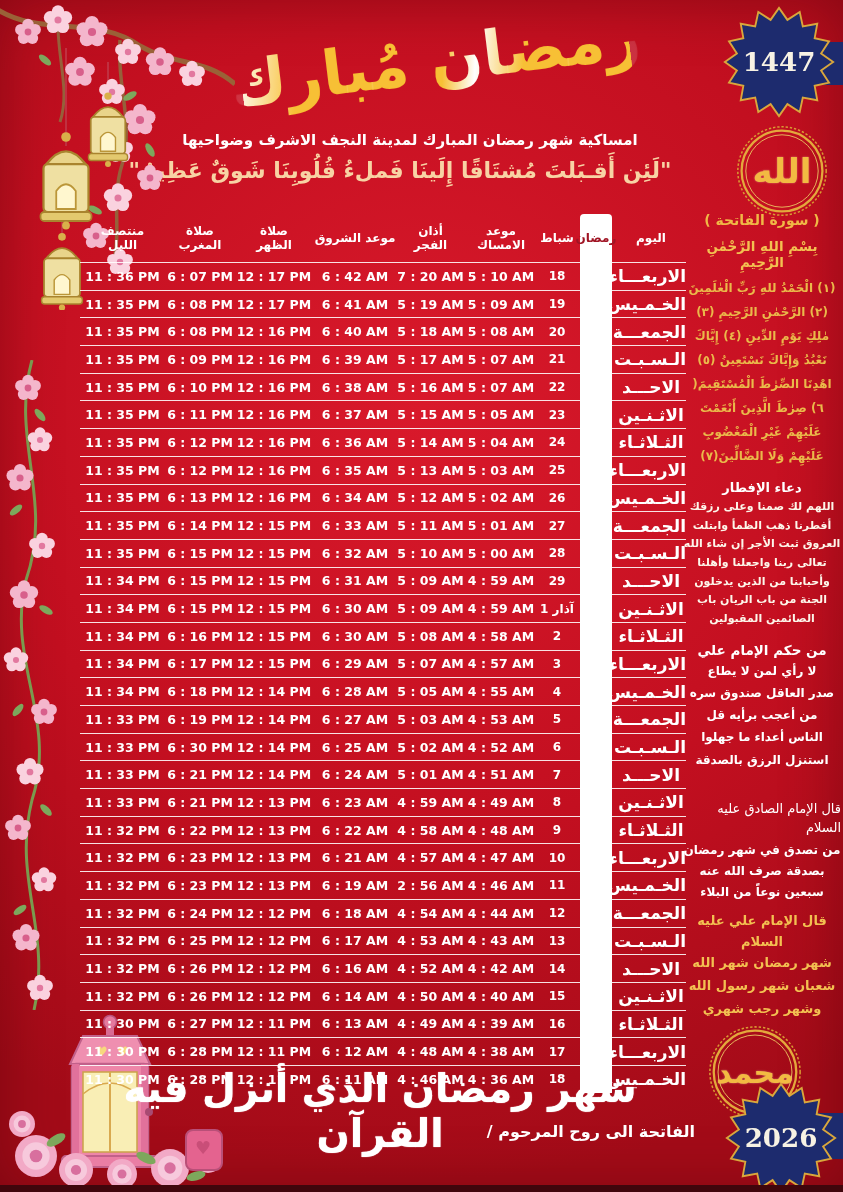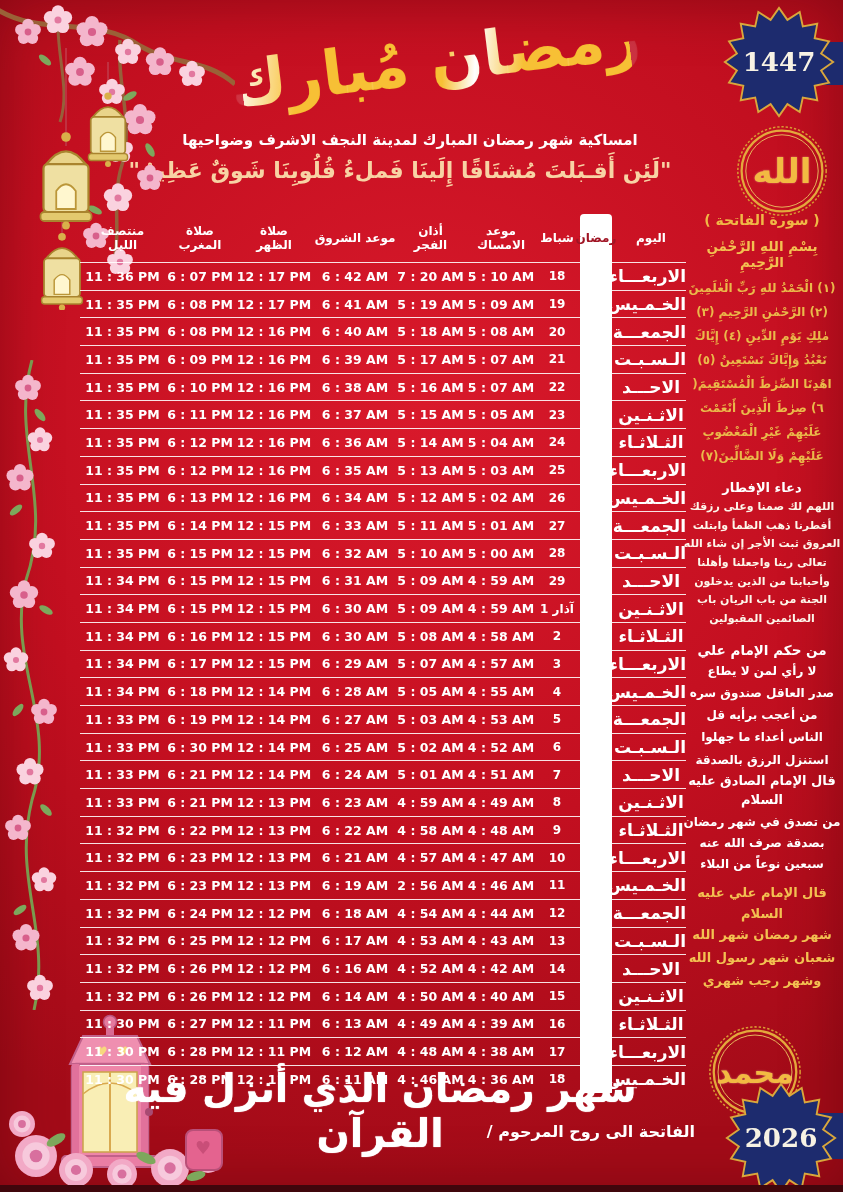--- a/index.html
+++ b/index.html
@@ -38,21 +38,21 @@
   .medallion-muhammad{top:1024px;right:40px;width:96px;height:96px;font-size:30px;}
   
   .sidebar{position:absolute;top:212px;right:2px;width:158px;text-align:center;direction:rtl;z-index:3;}
   .cartouche{color:#f0b846;font-size:14px;font-weight:bold;margin-bottom:10px;letter-spacing:1px;}
   .basmala{color:#f3c051;font-size:13.5px;font-weight:bold;margin-bottom:6px;}
   .fatiha-line{color:#eab94a;font-size:12px;font-weight:bold;line-height:2.0;}
   .dua-title{color:#ffffff;font-size:13px;font-weight:bold;margin-top:12px;margin-bottom:3px;}
   .dua-body{color:#fdf6ea;font-size:11px;line-height:1.7;font-weight:bold;}
   .hikam-title{color:#ffffff;font-size:13.5px;font-weight:bold;margin-top:13px;margin-bottom:2px;}
   .hikam-line{color:#ffffff;font-size:12px;font-weight:bold;line-height:1.85;}
-  .sadiq-title{color:#ffffff;font-size:13px;font-weight:bold;margin-top:0;line-height:1.5;}
+  .sadiq-title{color:#ffffff;font-size:13px;font-weight:normal;margin-top:28px;line-height:1.5;text-align:right;}
   .sadiq-body{color:#ffffff;font-size:12px;font-weight:bold;line-height:1.75;margin-top:2px;}
   .ali-title{color:#f3c051;font-size:13px;font-weight:bold;margin-top:8px;line-height:1.6;}
   .ali-line{color:#f3c051;font-size:13px;font-weight:bold;line-height:1.75;text-align:center;}
   
   .timetable{position:absolute;top:214px;left:80px;width:606px;z-index:3;
     --cols:70px 40px 38px 74px 67px 84px 78px 70px 85px;}
   .t-head{display:grid;grid-template-columns:var(--cols);direction:rtl;height:48px;align-items:stretch;}
   .th{display:flex;align-items:center;justify-content:center;color:#fff;
       font-size:12px;font-weight:bold;white-space:pre-line;text-align:center;line-height:1.2;}
   .th-ram{background:#ffffff;color:#a01424;border-radius:4px 4px 0 0;margin:0 4px;font-size:12px;}

